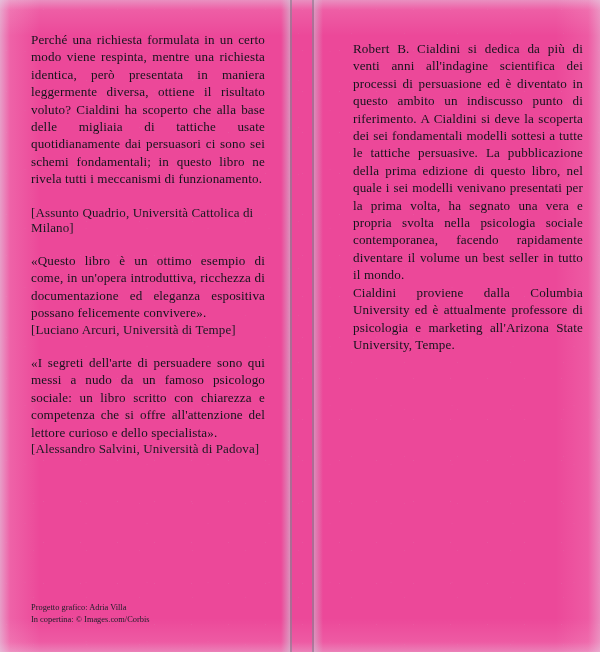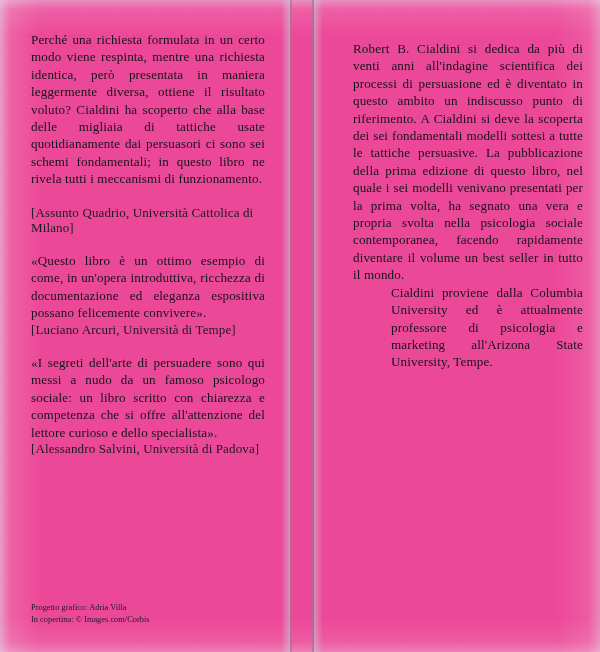--- a/index.html
+++ b/index.html
@@ -91,21 +91,21 @@
     -webkit-font-smoothing: antialiased;
   }
   .flap-left .col-text  { left: 31px; top: 31px; width: 234px; }
   .flap-right .col-text { left: 40px; top: 40px; width: 230px; }
 
   .para {
     margin: 0;
     text-align: justify;
     hyphens: none;
   }
-  .para + .para { margin-top: 0; margin-left: 38px; }
+  .para + .para { margin-top: 0; }
 
   .block-gap { height: 17px; }
 
   .attrib {
     margin: 0;
     font-size: 13px;
     line-height: 15.2px;
     text-align: left;
     color: #1a1a22;
   }

